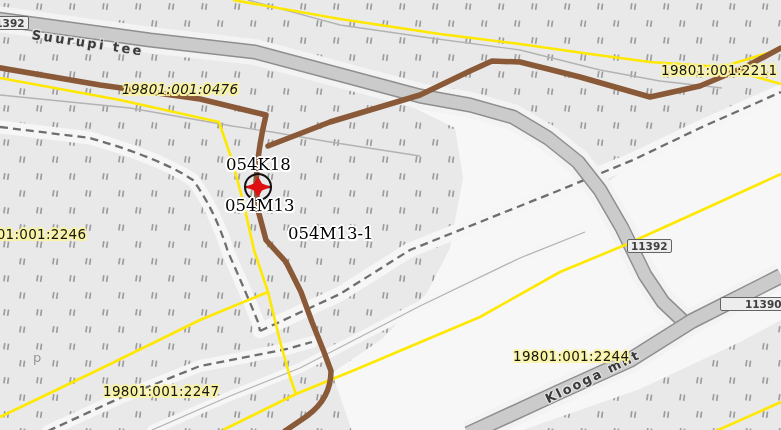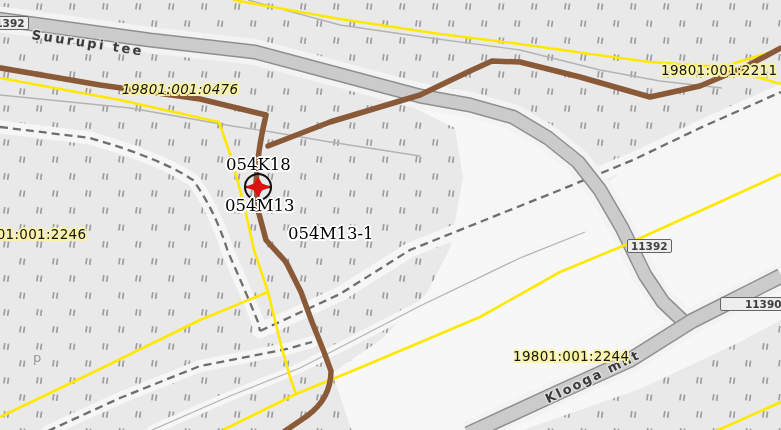--- a/index.html
+++ b/index.html
@@ -109,20 +109,21 @@
       <polygon fill="#dd1111" points="258,176.5 262,183.5 271,187 262,190.5 258,197.5 254,190.5 245,187 254,183.5"></polygon>
     </g>
   </svg>
 
   <div class="rname" style="left:32px;top:27px;transform:rotate(8.5deg);">Suurupi tee</div>
   <div class="rname" style="left:546px;top:392px;transform:rotate(-26deg);letter-spacing:2px;">Klooga mnt</div>
 
   <div class="plabel" style="left:122px;top:81px;font-style:italic;">19801:001:0476</div>
   <div class="plabel" style="left:661px;top:62px;">19801:001:2211</div>
   <div class="plabel" style="left:-30px;top:226px;">19801:001:2246</div>
+  <div class="plabel" style="left:103px;top:383px;">19801:001:2247</div>
   <div class="plabel" style="left:513px;top:348px;">19801:001:2244</div>
 
   <div class="ulabel" style="left:226px;top:155px;text-align:right;">054K18</div>
   <div class="ulabel" style="left:288px;top:176px;margin-top:48px;">054M13-1</div>
   <div class="ulabel" style="left:225px;top:196px;">054M13</div>
 
   <div class="badge" style="left:-16px;top:16px;">11392</div>
   <div class="badge" style="left:627px;top:239px;">11392</div>
   <div class="badge" style="left:720px;top:297px;padding-left:24px;">11390</div>
 

